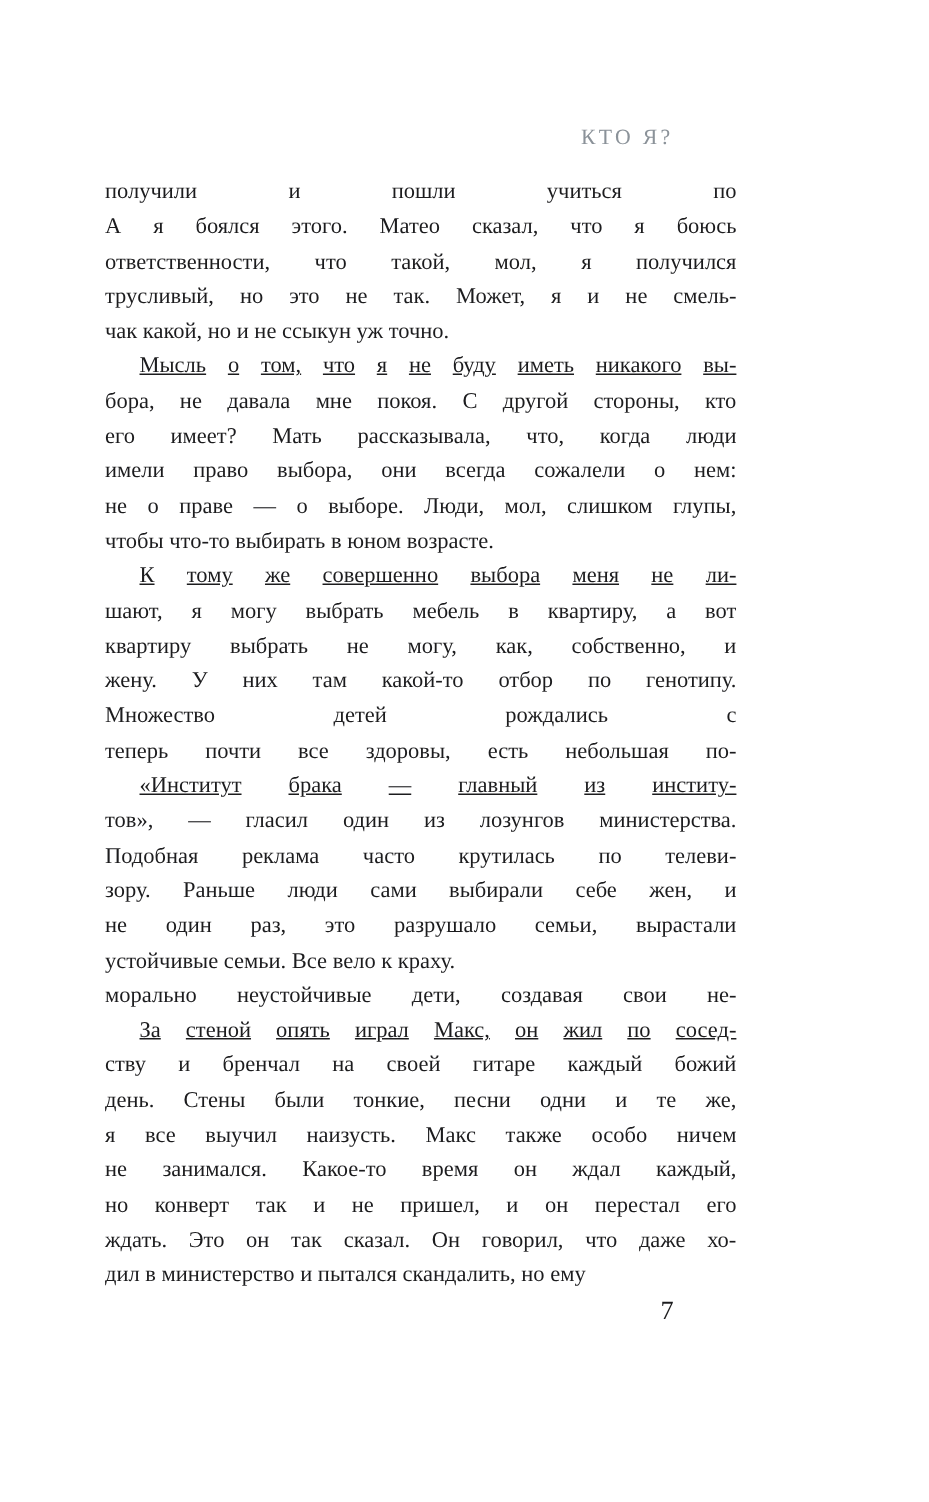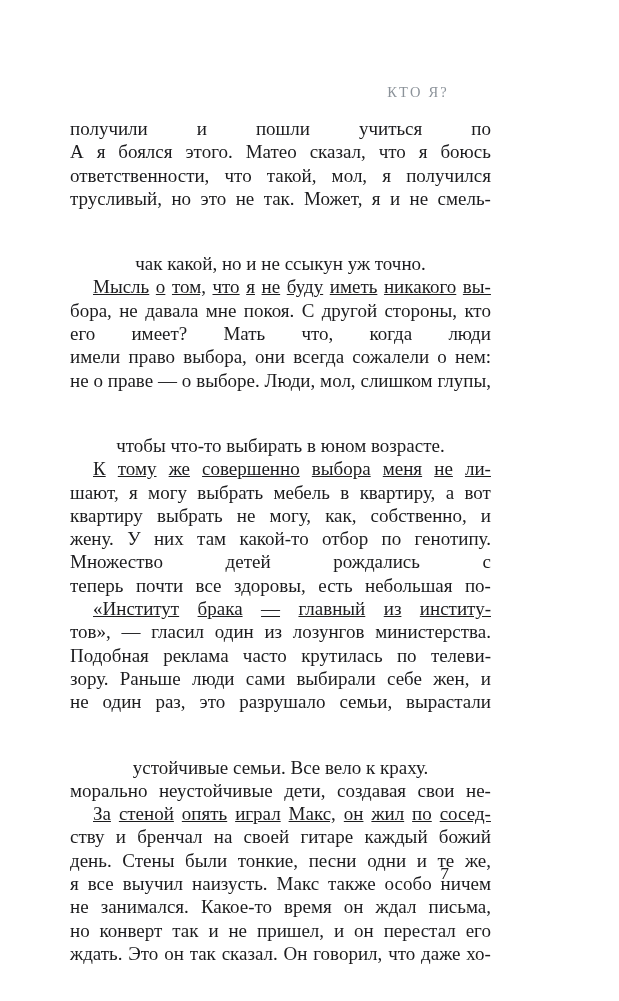--- a/index.html
+++ b/index.html
@@ -24,37 +24,36 @@
     letter-spacing: 2.2px;
     color: var(--head-color, #8b9299);
     white-space: nowrap;
   }
   .text-block {
     position: absolute;
     left: 70px;
     top: 117px;
     width: 421px;
     color: var(--text-color, #1c1c1e);
-    font-size: 19px;
+    font-size: 15px;
   }
   .line {
     display: flex;
     justify-content: space-between;
     flex-wrap: nowrap;
     height: 23.3px;
     line-height: 23.3px;
     white-space: nowrap;
   }
   .line span { display: inline-block; }
   .line.indent { padding-left: 23px; text-decoration: underline; }
   .line.last {
     display: block;
-    text-align: center;
+    text-align: left;
     white-space: nowrap;
-    margin-top: 42px;
   }
   .folio {
     position: absolute;
     top: 862px;
     right: 85px;
     height: 23.3px;
     line-height: 23.3px;
     font-size: 17.5px;
     color: var(--text-color, #1c1c1e);
   }
@@ -125,20 +124,21 @@
         <span>покоя.</span>
         <span>С</span>
         <span>другой</span>
         <span>стороны,</span>
         <span>кто</span>
       </div>
       <div class="line">
         <span>его</span>
         <span>имеет?</span>
         <span>Мать</span>
+        <span>рассказывала,</span>
         <span>что,</span>
         <span>когда</span>
         <span>люди</span>
       </div>
       <div class="line">
         <span>имели</span>
         <span>право</span>
         <span>выбора,</span>
         <span>они</span>
         <span>всегда</span>
@@ -309,21 +309,21 @@
         <span>особо</span>
         <span>ничем</span>
       </div>
       <div class="line">
         <span>не</span>
         <span>занимался.</span>
         <span>Какое-то</span>
         <span>время</span>
         <span>он</span>
         <span>ждал</span>
-        <span>письма,</span>
+        <span>каждый,</span>
       </div>
       <div class="line">
         <span>но</span>
         <span>конверт</span>
         <span>так</span>
         <span>и</span>
         <span>не</span>
         <span>пришел,</span>
         <span>и</span>
         <span>он</span>
@@ -335,16 +335,17 @@
         <span>Это</span>
         <span>он</span>
         <span>так</span>
         <span>сказал.</span>
         <span>Он</span>
         <span>говорил,</span>
         <span>что</span>
         <span>даже</span>
         <span>хо-</span>
       </div>
+      <div class="line last">дил в министерство и пытался скандалить, но ему</div>
     </div>
 
   <div class="folio">7</div>
 </div>
 
 </body></html>

